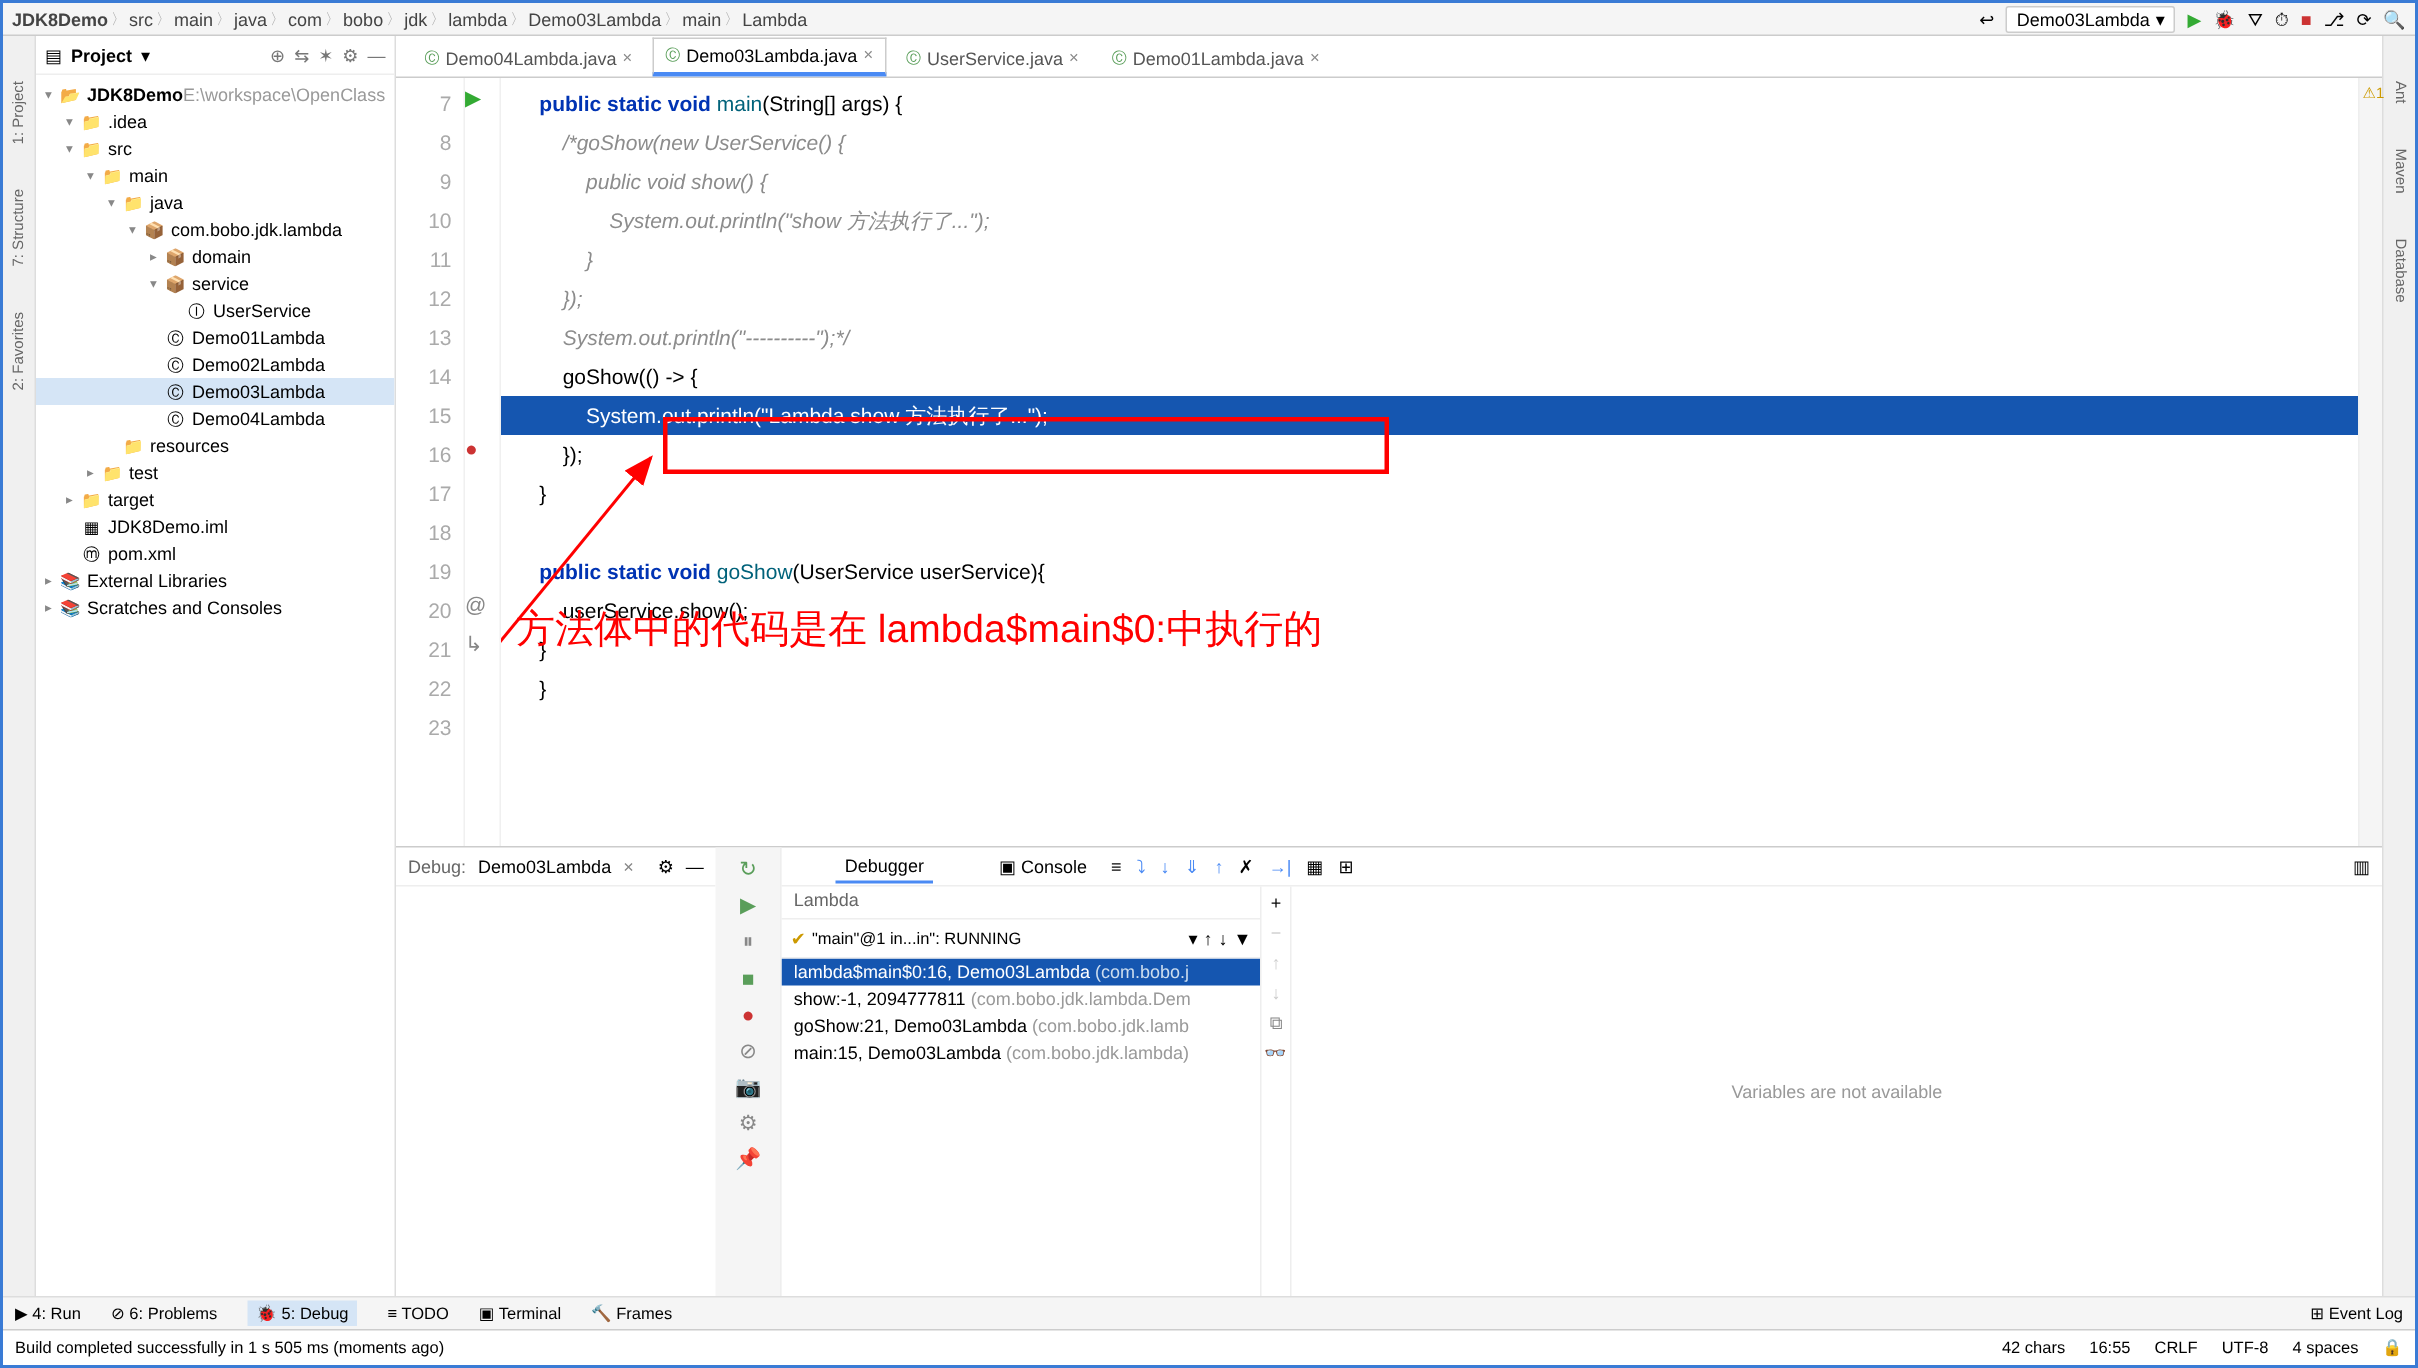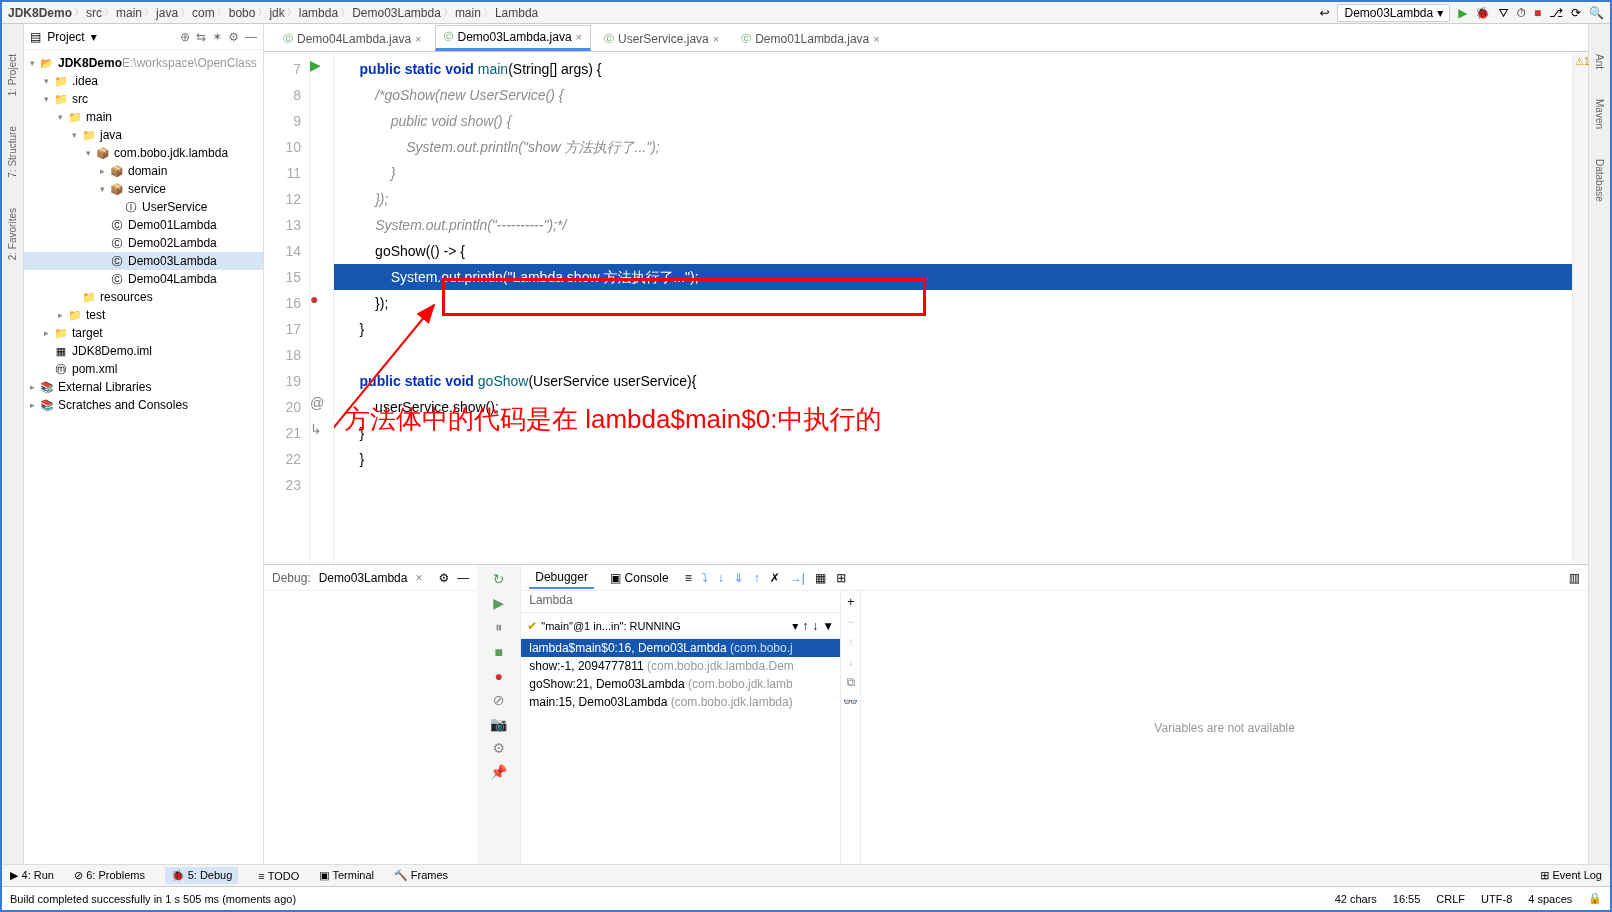--- a/index.html
+++ b/index.html
@@ -10,21 +10,21 @@
   .breadcrumb .sep { color: #aaa; font-size: 10px; }
   .top-actions { display: flex; align-items: center; gap: 8px; }
   .run-combo { border: 1px solid #ccc; padding: 1px 6px; border-radius: 2px; background: #fff; display:flex; align-items:center; gap:4px;}
   .main { flex: 1; display: flex; min-height: 0; }
   .left-gutter { width: 22px; background: #f0f0f0; border-right: 1px solid #ddd; display: flex; flex-direction: column; align-items: center; gap: 30px; padding-top: 30px; font-size: 10px; color: #666;}
   .left-gutter div { writing-mode: vertical-rl; transform: rotate(180deg); }
   .right-gutter { width: 22px; background: #f0f0f0; border-left: 1px solid #ddd; display:flex; flex-direction:column; align-items:center; gap:30px; padding-top:30px; font-size:10px; color:#666;}
   .right-gutter div { writing-mode: vertical-rl; }
   .proj-panel { width: 240px; border-right: 1px solid #ddd; display: flex; flex-direction: column; }
   .proj-head { height: 26px; display: flex; align-items: center; padding: 0 6px; border-bottom: 1px solid #eee; gap:6px;}
-  .proj-head .title { font-weight: normal; }
+  .proj-head .title { font-weight: bold; }
   .proj-head .spacer { flex: 1; }
   .proj-head .ico { font-size: 12px; color: #777; }
   .tree { flex: 1; overflow: auto; padding: 4px 0; }
   .tree .row { display: flex; align-items: center; height: 18px; padding-left: 6px; white-space: nowrap; }
   .tree .row.sel { background: #d5e5f6; }
   .tree .tw { width: 10px; display: inline-block; color: #888; font-size: 9px;}
   .tree .ic { width: 14px; display:inline-block; margin-right:4px; text-align:center; font-size:11px;}
   .editor-panel { flex: 1; display: flex; flex-direction: column; min-width:0;}
   .tabs { height: 28px; display: flex; align-items: flex-end; border-bottom: 1px solid #ccc; padding-left: 10px; gap: 4px;}
   .tab { padding: 4px 8px; border: 1px solid transparent; display:flex; align-items:center; gap:4px; color:#555;}
@@ -48,21 +48,21 @@
   .debug-panel { border-top: 1px solid #ccc; display:flex; height: 300px;}
   .debug-head { height:26px; display:flex; align-items:center; padding:0 8px; gap:8px; border-bottom:1px solid #eee;}
   .debug-head .lab { color:#666;}
   .debug-head .nm { color:#000;}
   .debug-head .spacer { flex:1;}
   .debug-body { flex:1; display:flex; min-height:0;}
   .debug-left { width:44px; background:#f5f5f5; border-right:1px solid #eee; display:flex; flex-direction:column; align-items:center; gap:8px; padding-top:6px;}
   .debug-left .ico { font-size:14px; color:#5a9e5a;}
   .debug-mid { flex:1; display:flex; flex-direction:column; min-width:0;}
   .debug-tabs { height:26px; display:flex; align-items:center; gap:10px; padding:0 8px; border-bottom:1px solid #eee;}
-  .debug-tabs .t { padding:3px 6px;}
+  .debug-tabs .t { padding:3px 6px;margin-left:28px;}
   .debug-tabs .t.active { border-bottom:2px solid #4a8af4;}
   .frames-area { flex:1; display:flex; min-height:0;}
   .frames-col { width:320px; border-right:1px solid #eee; display:flex; flex-direction:column;}
   .frames-head { height:22px; padding:2px 8px; color:#666; border-bottom:1px solid #eee;}
   .frames-filter { height:26px; display:flex; align-items:center; padding:0 6px; gap:4px; border-bottom:1px solid #eee;}
   .frames-filter .th { flex:1; font-size:11px;}
   .frames-list { flex:1; overflow:auto;}
   .frame-row { padding:2px 8px; white-space:nowrap; overflow:hidden; text-overflow:ellipsis;}
   .frame-row.sel { background:#1556b0; color:#fff;}
   .frame-row .gry { color:#999; }

